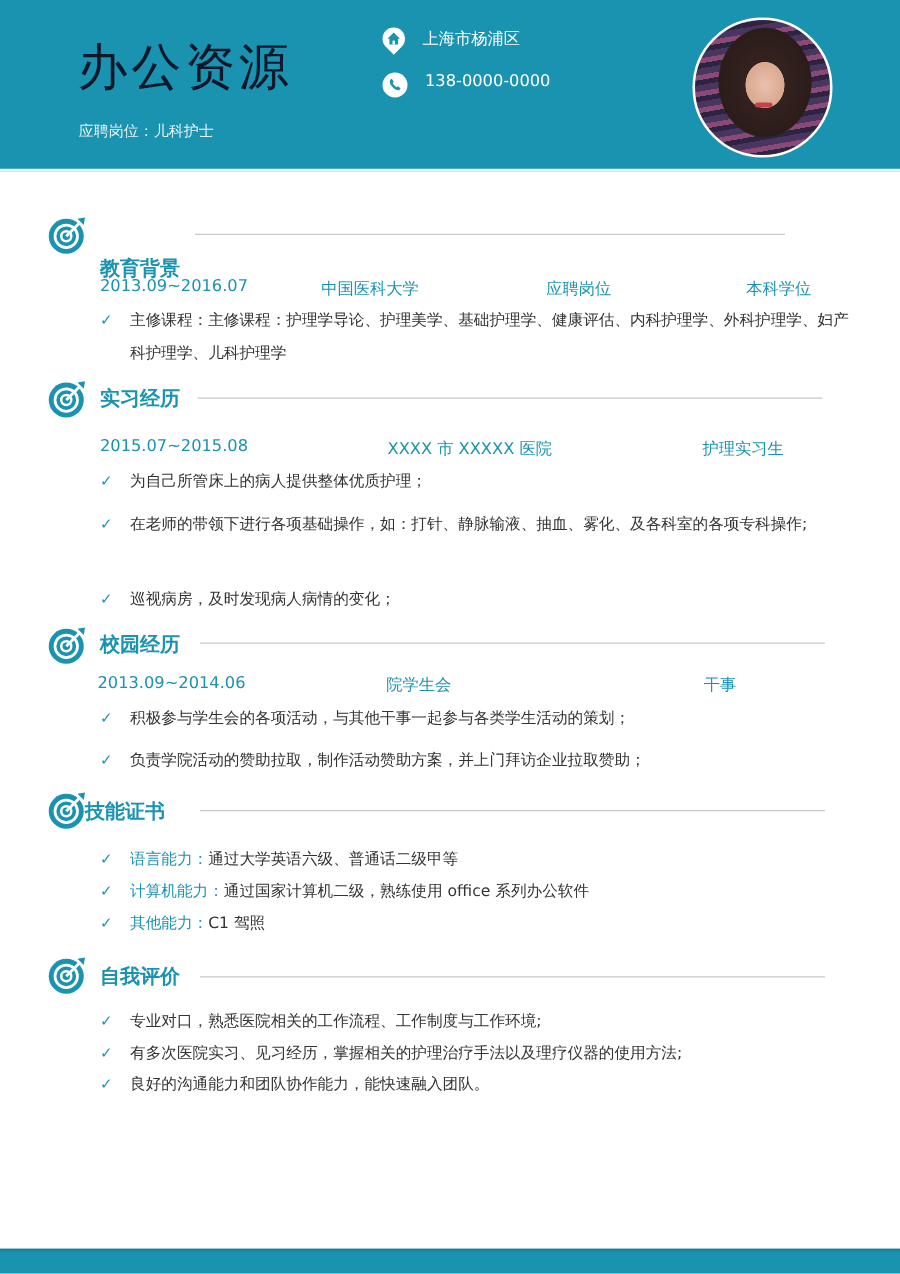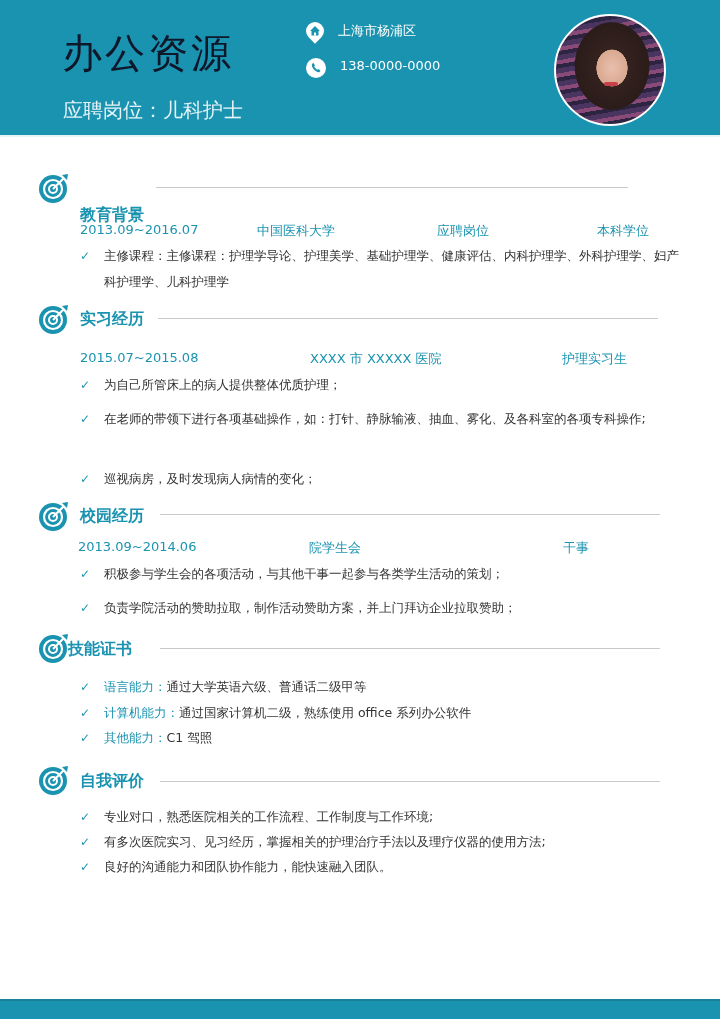--- a/index.html
+++ b/index.html
@@ -1,21 +1,21 @@
 <!DOCTYPE html>
 <html><head>
 <meta charset="utf-8">
 <style>
   * { margin: 0; padding: 0; box-sizing: border-box; }
   html, body { width: 720px; height: 1019px; background: #ffffff; overflow: hidden; }
   body { font-family: "DejaVu Sans", "Liberation Sans", sans-serif; color: #333; position: relative; }
 
   .header { position: absolute; left: 0; top: 0; width: 720px; height: 137px; background: #1a93b0; border-bottom: 2px solid #e8f3f6; }
   .name { position: absolute; left: 62px; top: 26px; font-size: 40px; color: #0f172a; letter-spacing: 3px; font-weight: normal; }
-  .position { position: absolute; left: 63px; top: 97px; font-size: 20px; color: #e6f4f8; }
+  .position { position: absolute; left: 63px; top: 97px; font-size: 12px; color: #e6f4f8; }
 
   .contact { position: absolute; left: 306px; display: flex; align-items: flex-start; color: #ffffff; font-size: 13px; }
   .contact .ico { width: 20px; height: 20px; border-radius: 50%; background: #fff; display: flex; align-items: center; justify-content: center; margin-right: 14px; }
   .contact .ico svg { display: block; }
   .c1 { top: 22px; }
   .c2 { top: 58px; }
   .c3 { top: 94px; }
 
   .photo { position: absolute; left: 554px; top: 14px; width: 112px; height: 112px; border-radius: 50%; border: 2px solid #ffffff; overflow: hidden;
     background:

